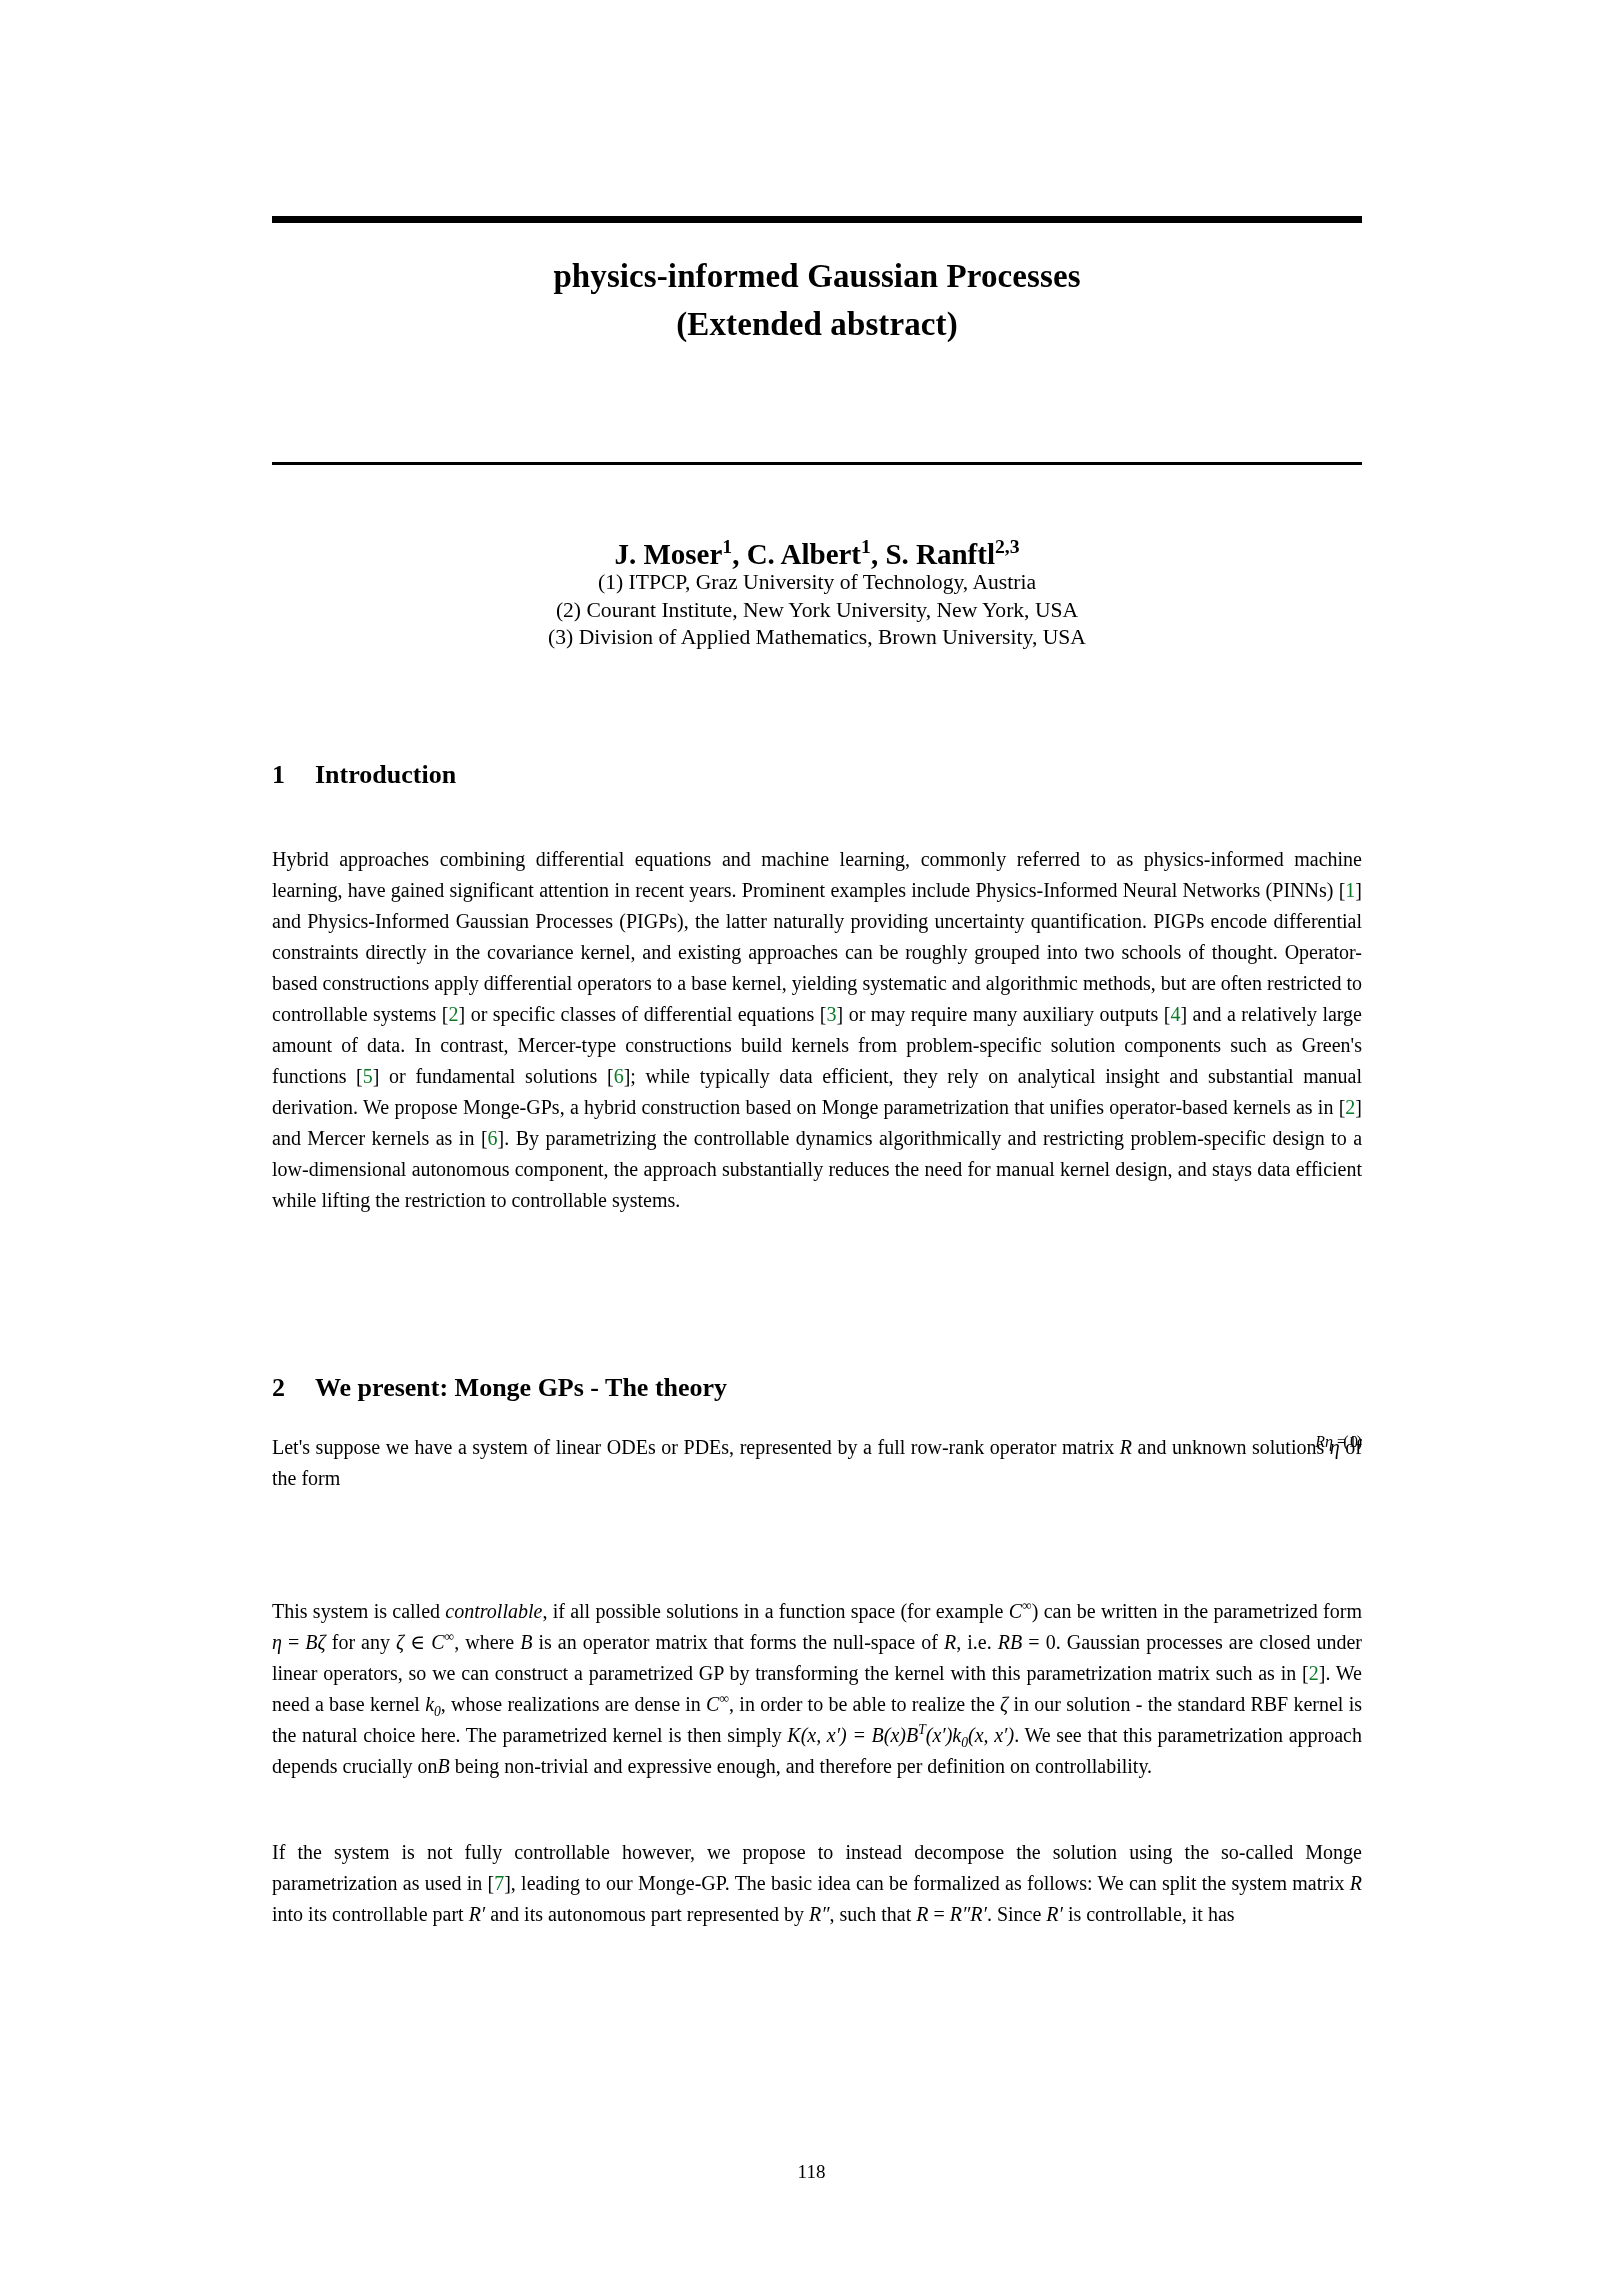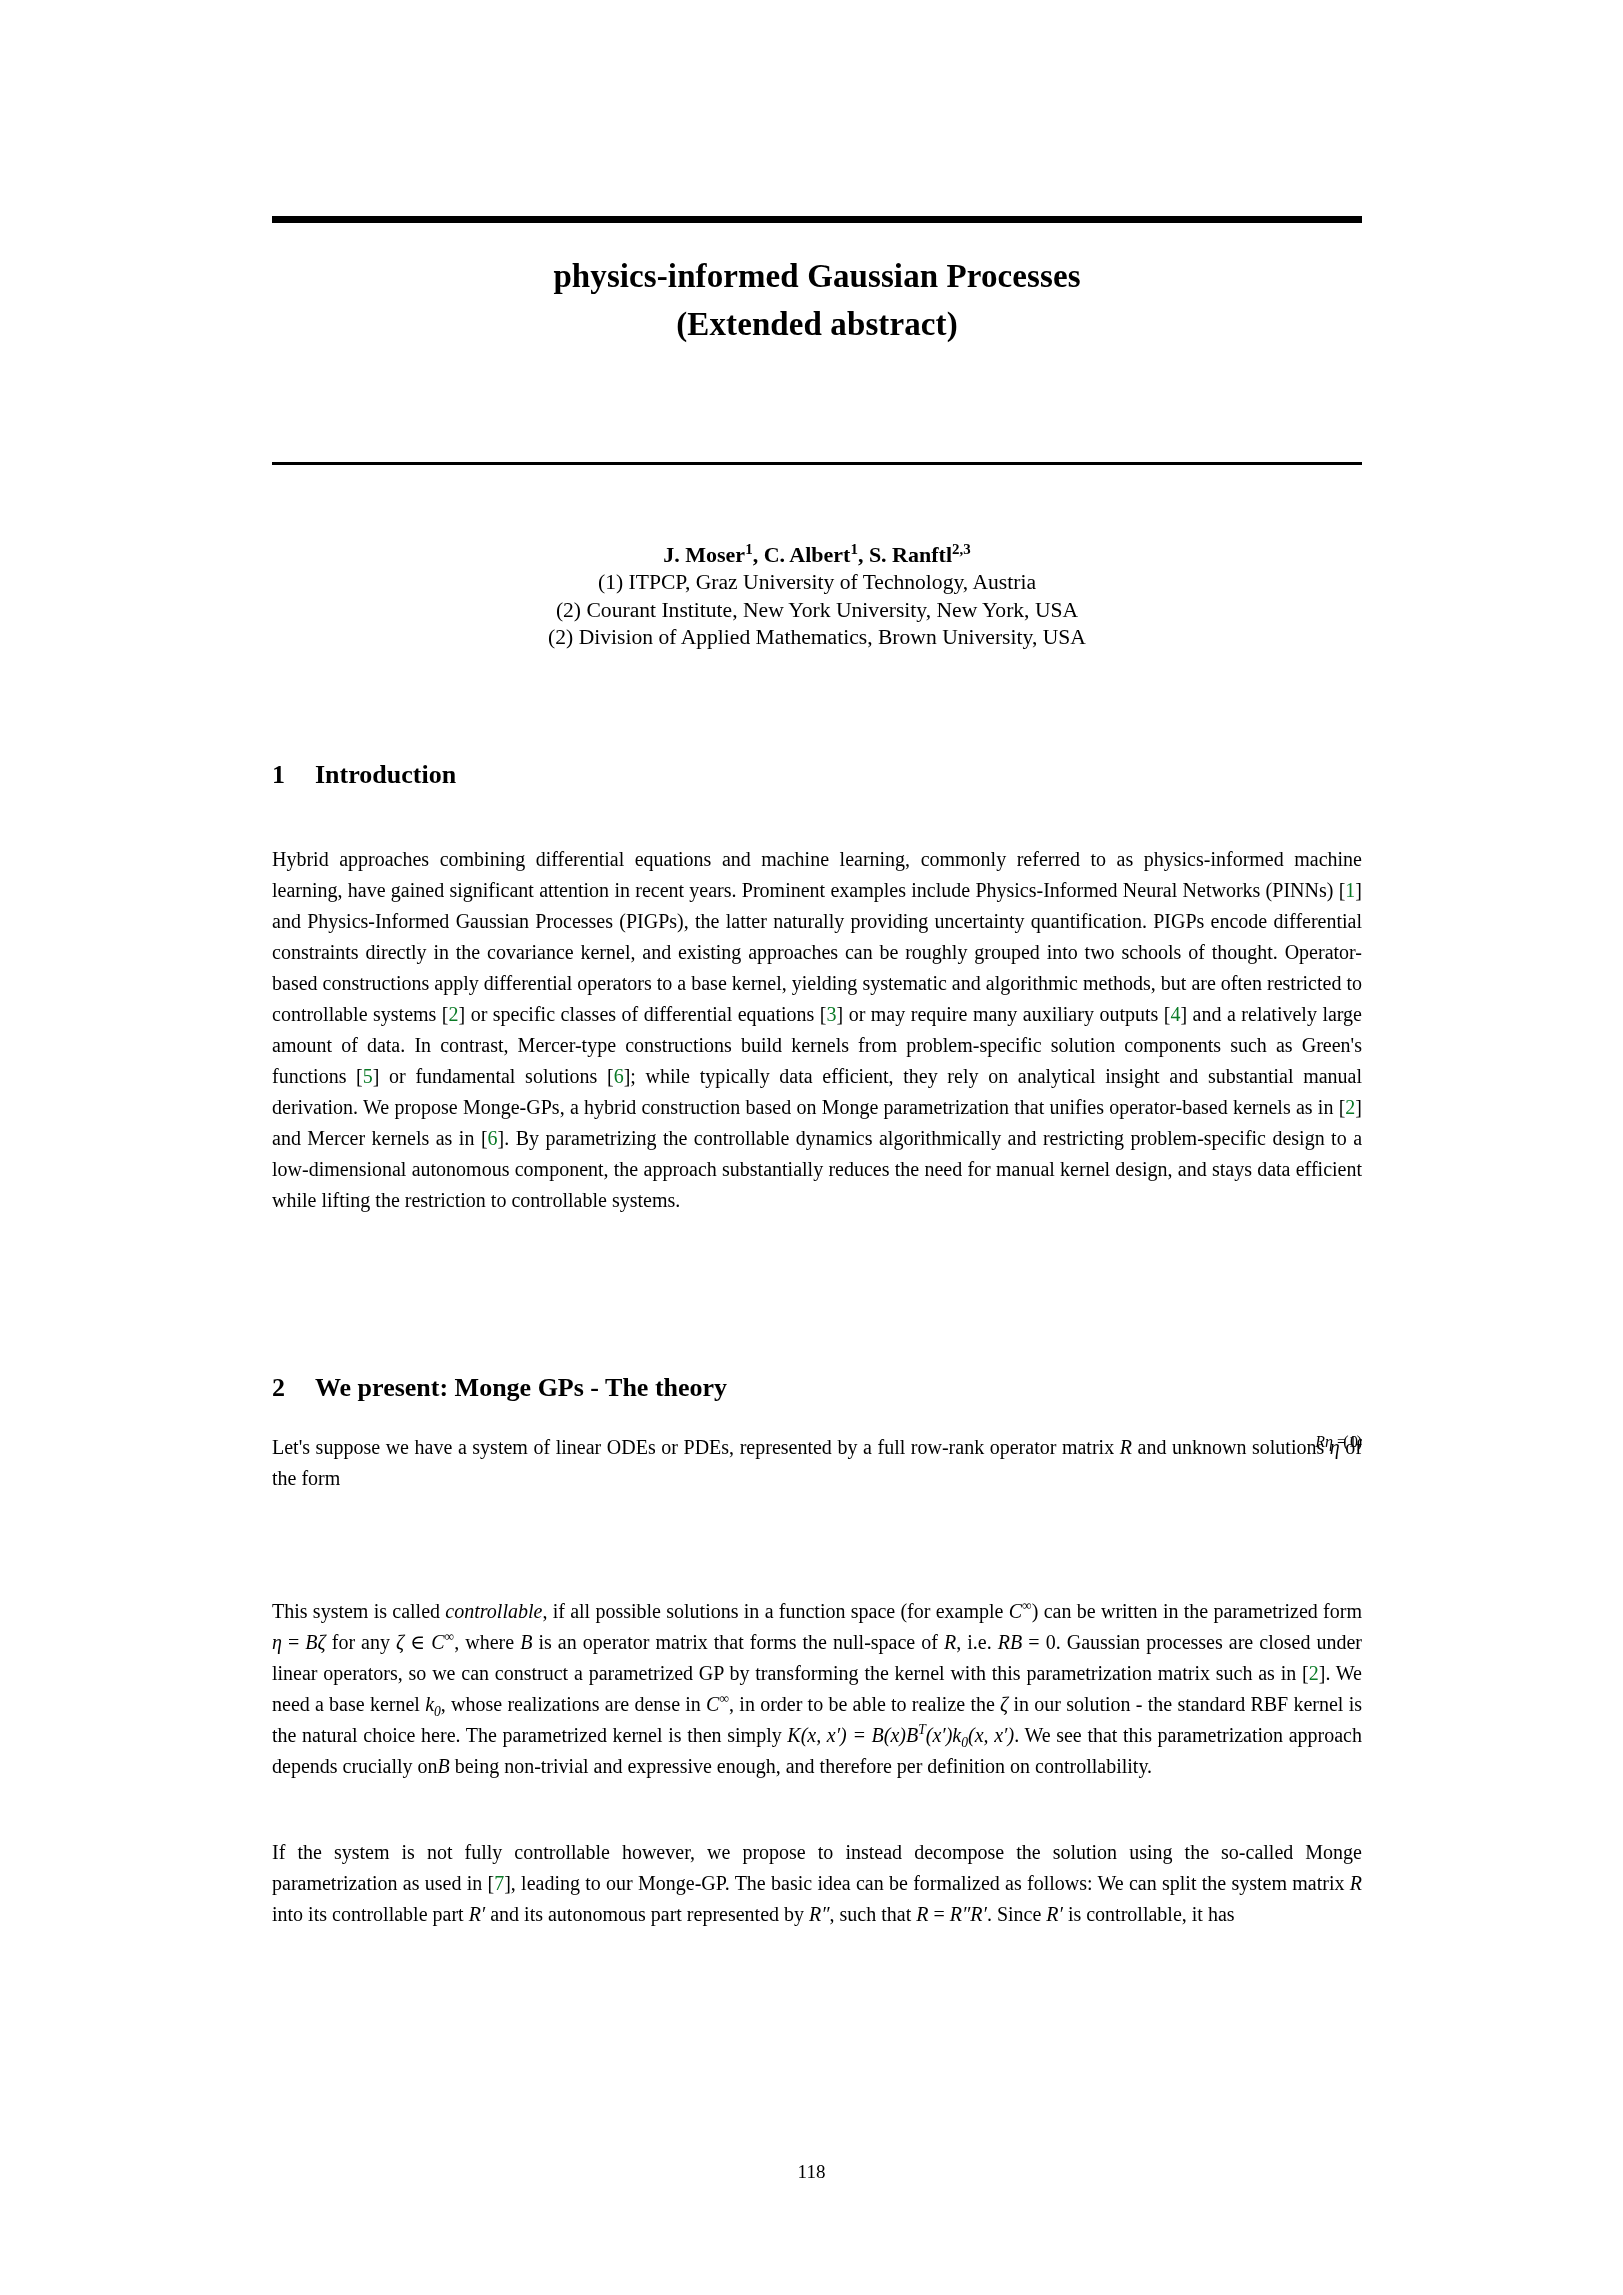--- a/index.html
+++ b/index.html
@@ -52,21 +52,21 @@
     line-height: 48px;
     letter-spacing: 0.1px;
   }
 
   
   .authors-block {
     top: 540px;
     text-align: center;
   }
   .author-names {
-    font-size: 22px;
+    font-size: 29px;
     font-weight: bold;
     line-height: 29px;
   }
   .affil {
     font-size: 21.6px;
     line-height: 27.5px;
   }
   sup {
     font-size: 0.68em;
     vertical-align: super;
@@ -170,21 +170,21 @@
 
   <div class="col title-block">
     <div class="title-line">physics-informed Gaussian Processes</div>
     <div class="title-line">(Extended abstract)</div>
   </div>
 
   <div class="col authors-block">
     <div class="author-names"><span>J. Moser</span><sup>1</sup><span>, C. Albert</span><sup>1</sup><span>, S. Ranftl</span><sup>2,3</sup></div>
     <div class="affil">(1) ITPCP, Graz University of Technology, Austria</div>
     <div class="affil">(2) Courant Institute, New York University, New York, USA</div>
-    <div class="affil">(2) Division of Applied Mathematics, Brown University, USA</div>
+    <div class="affil">(3) Division of Applied Mathematics, Brown University, USA</div>
   </div>
 
   <div class="col sec-head" id="sec1-head"><span class="sec-num">1</span><span>Introduction</span></div>
 
   <div class="col para" id="p1"><span>Hybrid approaches combining differential equations and machine learning, commonly referred to as physics-informed machine learning, have gained significant attention in recent years. Prominent examples include Physics-Informed Neural Networks (PINNs) [</span><span class="cite">1</span><span>] and Physics-Informed Gaussian Processes (PIGPs), the latter naturally providing uncertainty quantification. PIGPs encode differential constraints directly in the covariance kernel, and existing approaches can be roughly grouped into two schools of thought. Operator-based constructions apply differential operators to a base kernel, yielding systematic and algorithmic methods, but are often restricted to controllable systems [</span><span class="cite">2</span><span>] or specific classes of differential equations [</span><span class="cite">3</span><span>] or may require many auxiliary outputs [</span><span class="cite">4</span><span>] and a relatively large amount of data. In contrast, Mercer-type constructions build kernels from problem-specific solution components such as Green's functions [</span><span class="cite">5</span><span>] or fundamental solutions [</span><span class="cite">6</span><span>]; while typically data efficient, they rely on analytical insight and substantial manual derivation. We propose Monge-GPs, a hybrid construction based on Monge parametrization that unifies operator-based kernels as in [</span><span class="cite">2</span><span>] and Mercer kernels as in [</span><span class="cite">6</span><span>]. By parametrizing the controllable dynamics algorithmically and restricting problem-specific design to a low-dimensional autonomous component, the approach substantially reduces the need for manual kernel design, and stays data efficient while lifting the restriction to controllable systems.</span></div>
 
   <div class="col sec-head" id="sec2-head"><span class="sec-num">2</span><span>We present: Monge GPs - The theory</span></div>
 
   <div class="col para" id="p2"><span>Let's suppose we have a system of linear ODEs or PDEs, represented by a full row-rank operator matrix </span><span class="m">R</span><span> and unknown solutions </span><span class="m">η</span><span> of the form</span></div>
 

